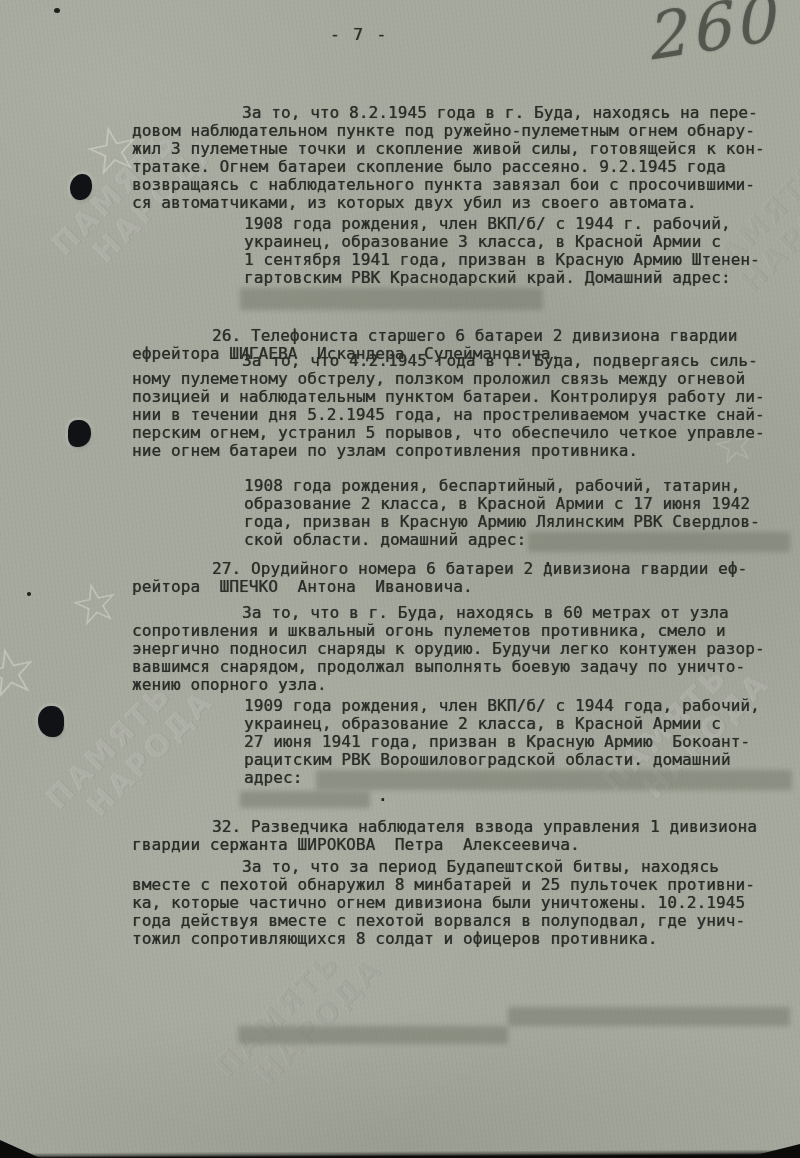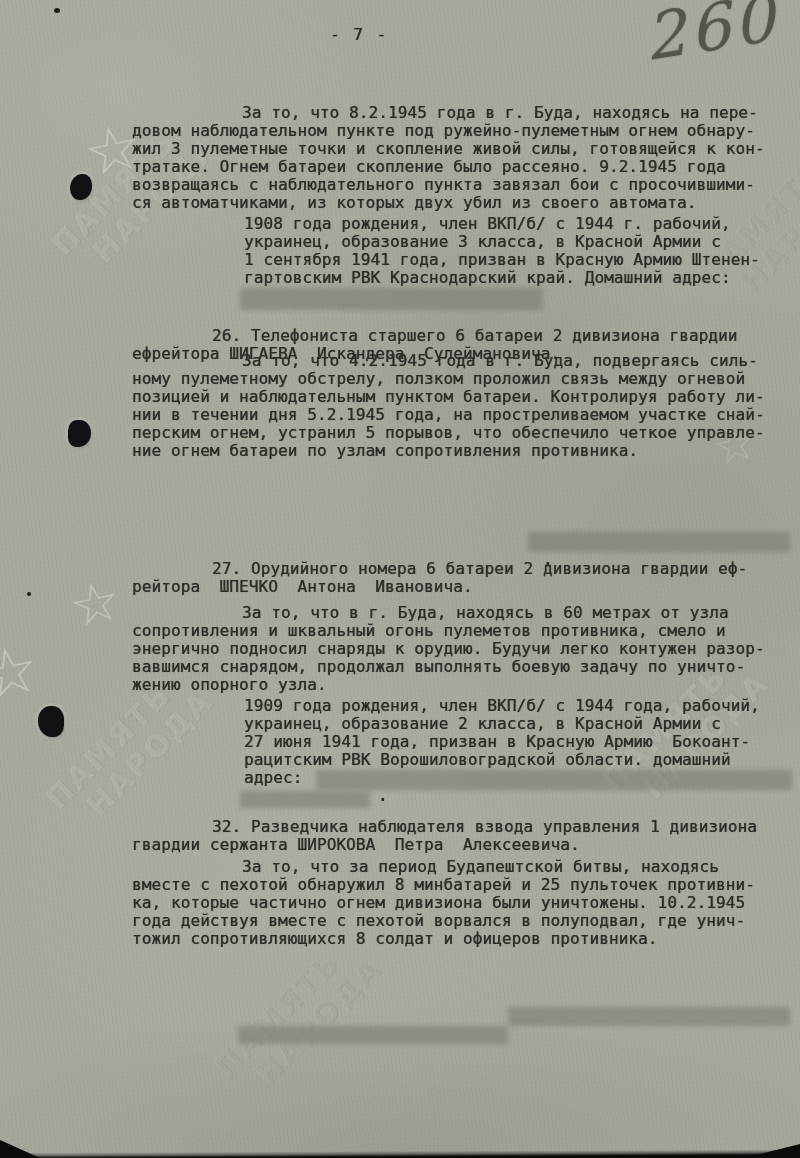--- a/index.html
+++ b/index.html
@@ -142,20 +142,24 @@
   <div class="redact" style="left:240px;top:288px;width:303px;height:22px;"></div>
 
   <div class="tw head" style="top:327px;">26. Телефониста старшего 6 батареи 2 дивизиона гвардии
 ефрейтора ШИГАЕВА  Искандера  Сулеймановича.</div>
   <div class="tw cite" style="top:352px;">За то, что 4.2.1945 года в г. Буда, подвергаясь силь-
 ному пулеметному обстрелу, ползком проложил связь между огневой
 позицией и наблюдательным пунктом батареи. Контролируя работу ли-
 нии в течении дня 5.2.1945 года, на простреливаемом участке снай-
 перским огнем, устранил 5 порывов, что обеспечило четкое управле-
 ние огнем батареи по узлам сопротивления противника.</div>
+  <div class="tw bio" style="top:477px;">1908 года рождения, беспартийный, рабочий, татарин,
+образование 2 класса, в Красной Армии с 17 июня 1942
+года, призван в Красную Армию Лялинским РВК Свердлов-
+ской области. домашний адрес:</div>
   <div class="redact" style="left:528px;top:532px;width:262px;height:20px;"></div>
   <span class="dot" style="left:543px;top:552px;">.</span>
 
   <div class="tw head" style="top:560px;">27. Орудийного номера 6 батареи 2 дивизиона гвардии еф-
 рейтора  ШПЕЧКО  Антона  Ивановича.</div>
   <div class="tw cite" style="top:604px;">За то, что в г. Буда, находясь в 60 метрах от узла
 сопротивления и шквальный огонь пулеметов противника, смело и
 энергично подносил снаряды к орудию. Будучи легко контужен разор-
 вавшимся снарядом, продолжал выполнять боевую задачу по уничто-
 жению опорного узла.</div>

